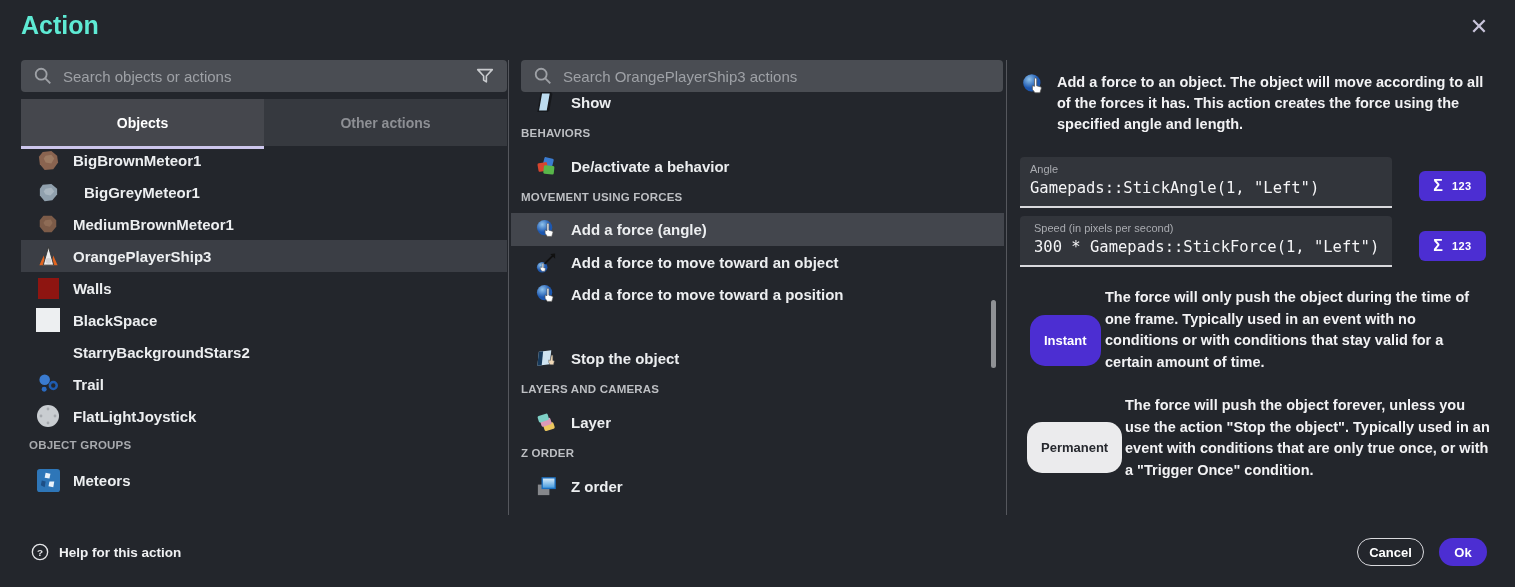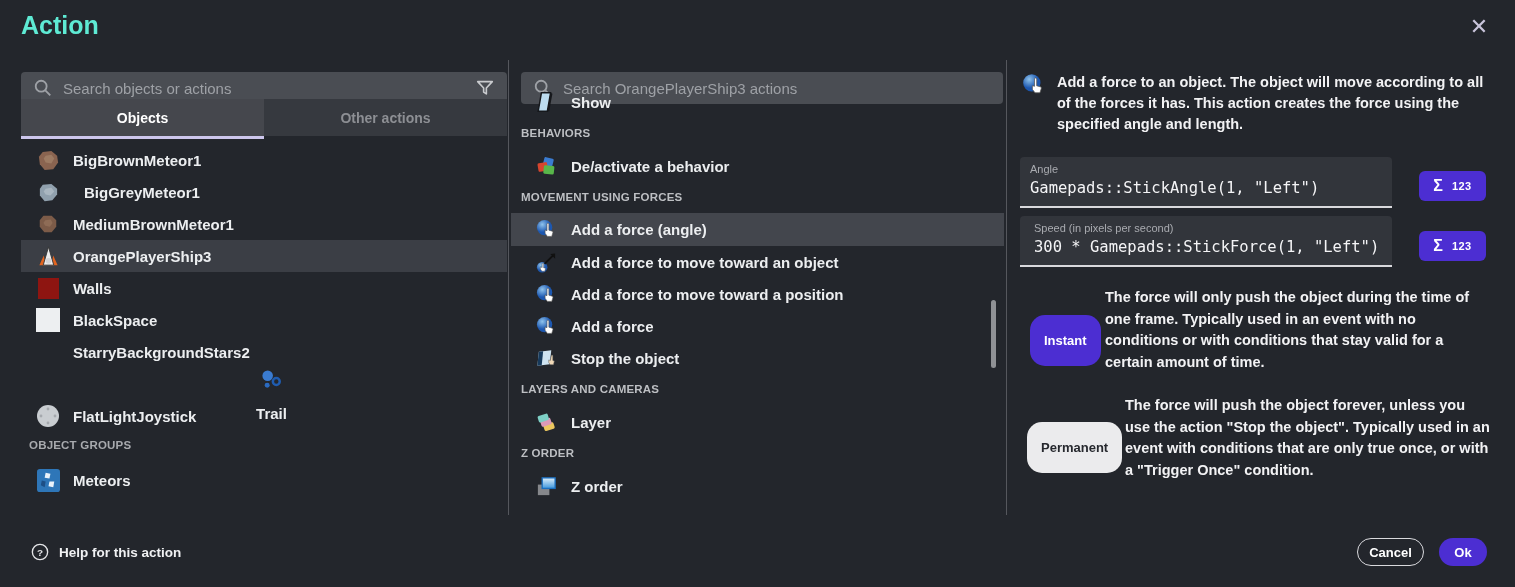--- a/index.html
+++ b/index.html
@@ -6,27 +6,27 @@
   html,body { background:#17191d; }
   .stage{
     position:relative; width:1515px; height:587px; background:#23262c;
     font-family:"Liberation Sans",sans-serif; color:#eceef0; overflow:hidden;
   }
   
   .dlg-title{ position:absolute; left:21px; top:11px; font-size:25px; font-weight:bold; color:#5eead4; }
   .close-btn{ position:absolute; left:1462px; top:10px; width:34px; height:34px; background:none; border:none;
     color:#c9c5db; font-size:22px; line-height:34px; text-align:center; cursor:pointer; }
   
-  .searchbar{ position:absolute; top:72px; height:32px; background:#4a4d53; border-radius:4px;
+  .searchbar{ position:absolute; top:60px; height:32px; background:#4a4d53; border-radius:4px;
     display:flex; align-items:center; padding:0 12px; gap:10px; }
   .searchbar input{ flex:1; background:transparent; border:none; outline:none; color:#e8eaec; font-size:15px;
     font-family:"Liberation Sans",sans-serif; }
   .searchbar input::placeholder{ color:#9ea1a6; opacity:1; }
   
-  .tab{ position:absolute; top:99px; height:37px; width:243px; display:flex; align-items:center; justify-content:center;
+  .tab{ position:absolute; top:99px; height:47px; width:243px; display:flex; align-items:center; justify-content:center;
     font-size:14px; font-weight:bold; cursor:pointer; }
   .tab.sel{ background:#45474d; color:#fff; }
   .tab.unsel{ background:#36393f; color:#8d8f94; }
   .tab.sel::after{ content:""; position:absolute; left:0; right:0; bottom:-3px; height:3px; background:#cdc6ec; }
   
   .row{ position:absolute; height:32px; display:flex; align-items:center; gap:13px; padding-left:15px;
     font-size:15px; font-weight:bold; color:#eceef0; cursor:pointer; }
   .row.left{ left:21px; width:486px; }
   .row.mid{ left:511px; width:493px; padding-left:23px; }
   .row.sel-left{ background:#3b3e45; }
@@ -138,21 +138,21 @@
   <div class="row left" style="top:304px;">
     <span class="ico">
         <span style="width:24px;height:24px;background:#edeff1;display:block;"></span>
       </span>
     <span>BlackSpace</span>
   </div>
   <div class="row left" style="top:336px;">
     <span class="ico"></span>
     <span>StarryBackgroundStars2</span>
   </div>
-  <div class="row left" style="top:368px;flex-direction:column;">
+  <div class="row left" style="top:368px;">
     <span class="ico">
         <svg width="23" height="23" viewBox="0 0 24 24">
           <circle cx="8" cy="7" r="5.5" fill="#3a7bd0"></circle>
           <circle cx="17" cy="13" r="3.6" fill="none" stroke="#1f5cb0" stroke-width="2.6"></circle>
           <circle cx="7.5" cy="17" r="2.6" fill="#2a6ac0"></circle>
         </svg>
       </span>
     <span>Trail</span>
   </div>
   <div class="row left" style="top:400px;">
@@ -246,29 +246,20 @@
     <span>Add a force to move toward an object</span>
   </div>
   <div class="row mid" style="top:278px;">
     <span class="ico">
         <svg width="23" height="23" viewBox="0 0 24 24">
           <circle cx="10" cy="10" r="8" fill="url(#fb1)"></circle>
           <path d="M12.5 6.5 c0-1.4 2-1.4 2 0 v6.2 l3.4 1 c.9.3 1 .9 .7 1.9 l-1.1 3.6 h-4.6 l-2.4-3.2 v-3.4 l2 .6 z" fill="#fff" stroke="#555" stroke-width=".7"></path>
         </svg>
       </span>
     <span>Add a force to move toward a position</span>
-  </div>
-  <div class="row mid" style="top:310px;">
-    <span class="ico">
-        <svg width="23" height="23" viewBox="0 0 24 24">
-          <circle cx="10" cy="10" r="8" fill="url(#fb1)"></circle>
-          <path d="M12.5 6.5 c0-1.4 2-1.4 2 0 v6.2 l3.4 1 c.9.3 1 .9 .7 1.9 l-1.1 3.6 h-4.6 l-2.4-3.2 v-3.4 l2 .6 z" fill="#fff" stroke="#555" stroke-width=".7"></path>
-        </svg>
-      </span>
-    <span>Add a force</span>
   </div>
   <div class="row mid" style="top:342px;">
     <span class="ico">
         <svg width="23" height="23" viewBox="0 0 24 24">
           <polygon points="4,5 17,3.5 15.5,18 2.5,19.5" fill="#cfe4f2"></polygon>
           <polygon points="4,5 8.5,4.5 7,19 2.5,19.5" fill="#173a5c"></polygon>
           <path d="M17 9 c0-1 1.6-1 1.6 0 v5 l1.6 .5 -.9 4 h-3.4 l-1.6-2.4 v-2.6 l1.7 .5 z" fill="#f0d9b8" stroke="#555" stroke-width=".5"></path>
         </svg>
       </span>
     <span>Stop the object</span>

